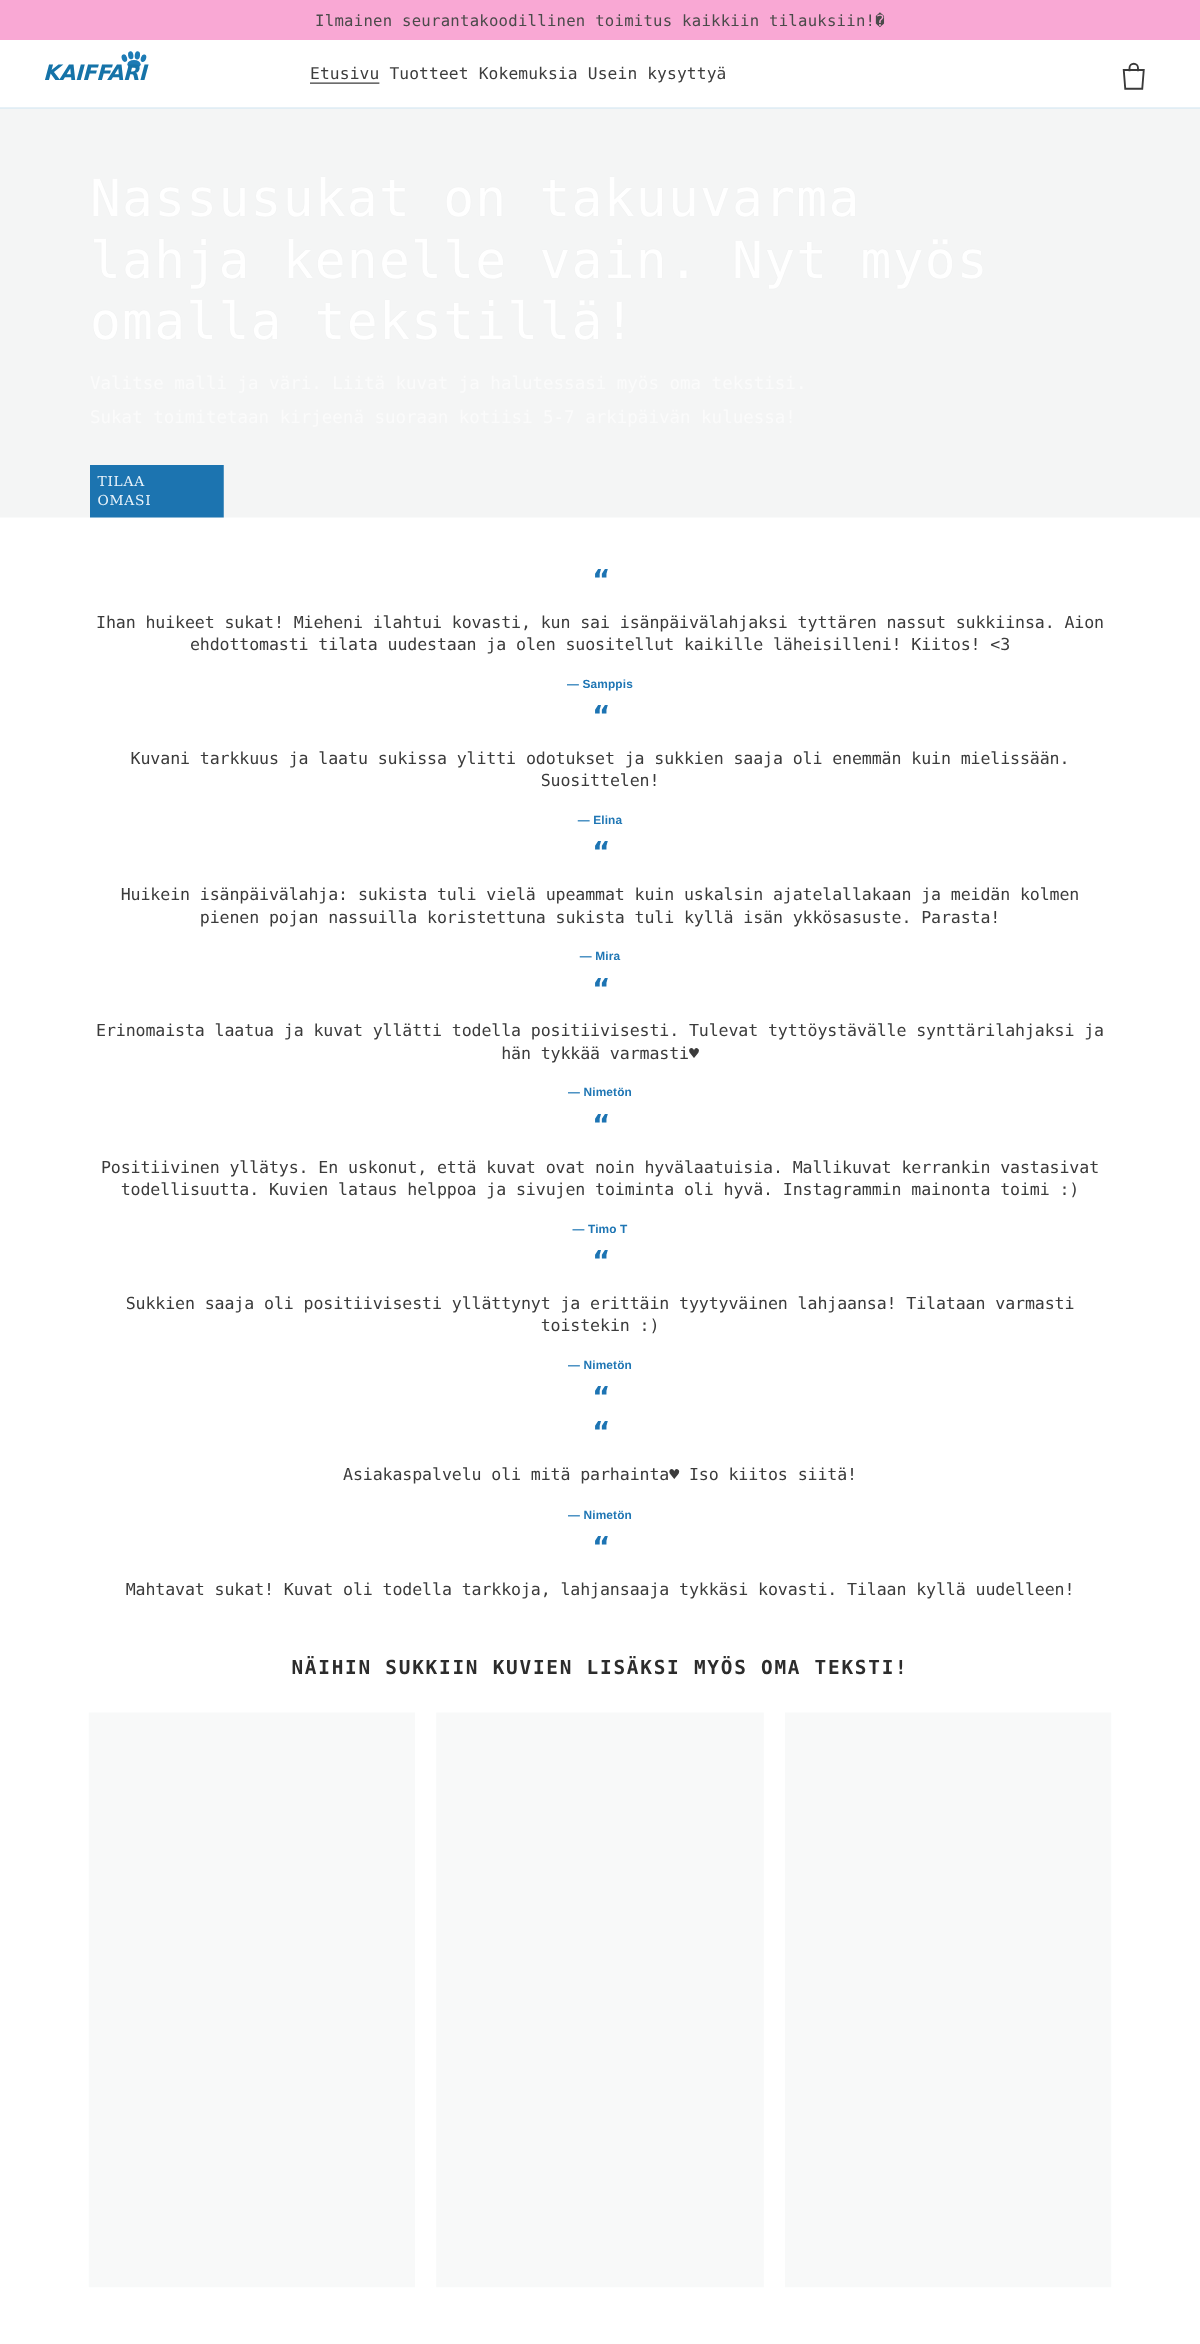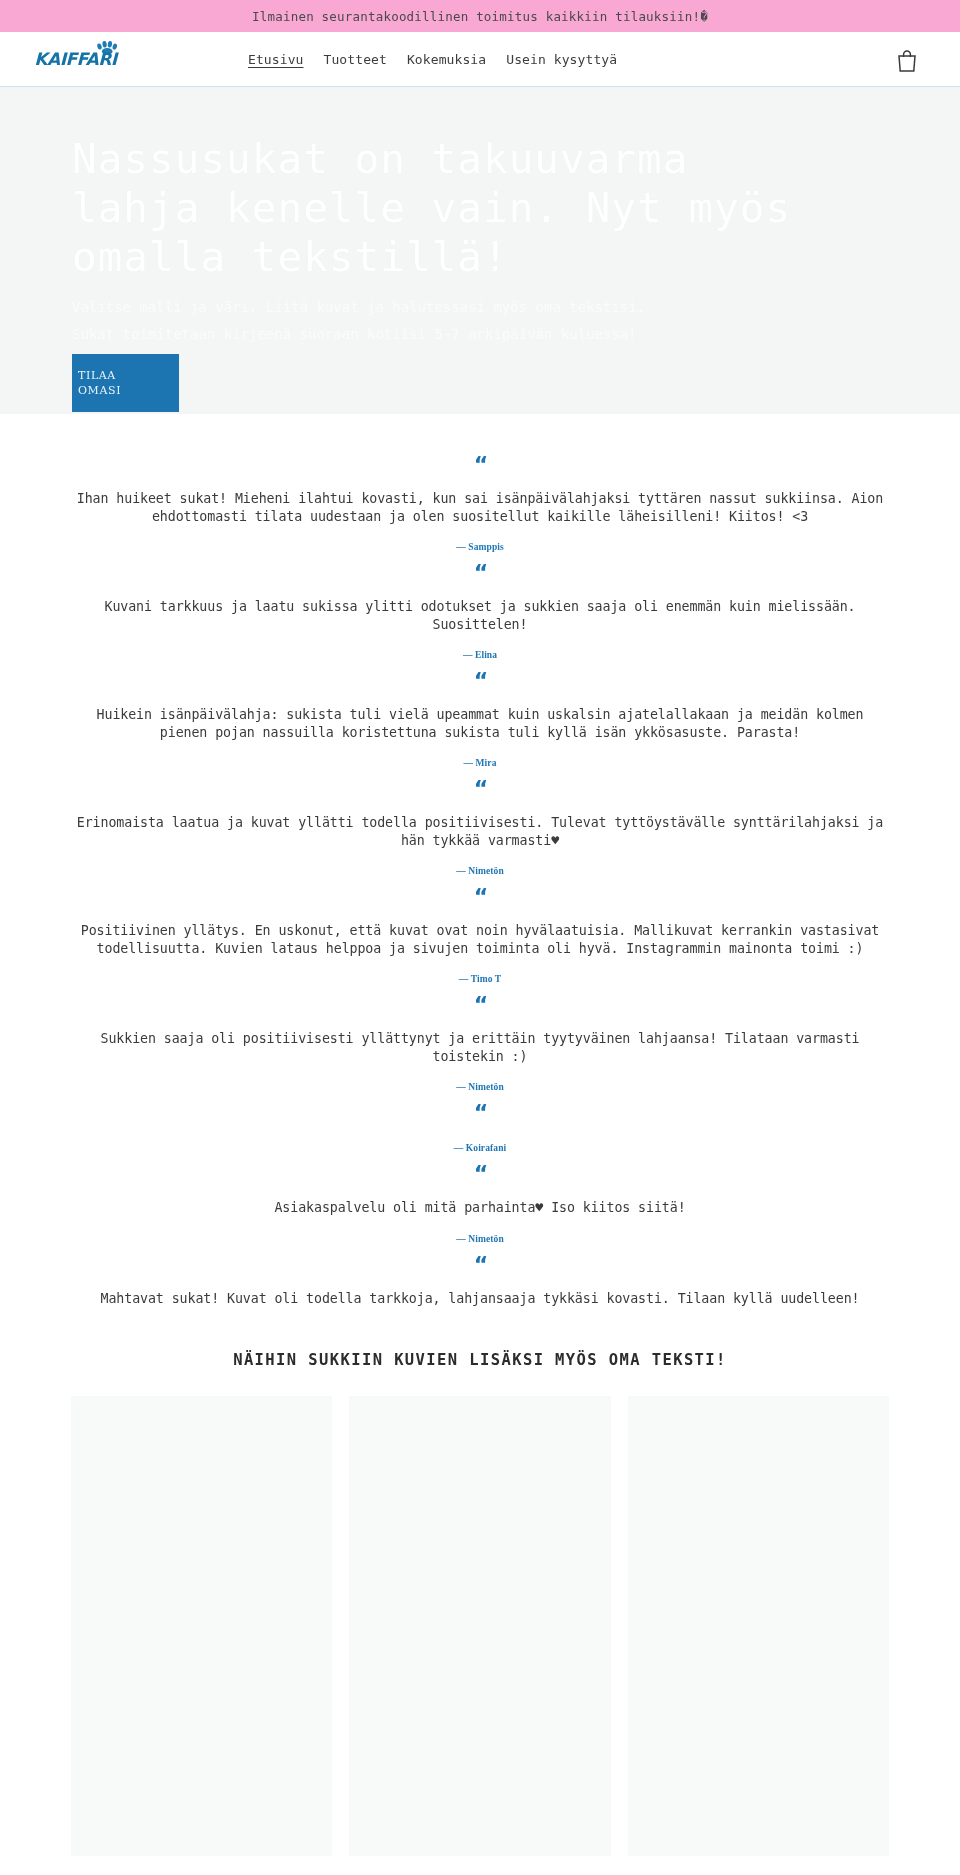--- a/index.html
+++ b/index.html
@@ -55,21 +55,21 @@
     left: 60px;
     top: -9px;
     width: 22px;
     height: 14px;
   }
 
   .nav {
     position: absolute;
     left: 248px;
     display: flex;
-    gap: 20px;
+    gap: 8px;
     align-items: center;
     text-align: right;
   }
   .nav a {
     font-size: 13px;
     color: #3d3d3d;
     text-decoration: none;
     letter-spacing: 0.1px;
   }
   .nav a.active {
@@ -103,23 +103,23 @@
     text-shadow: 0 0 1px rgba(0,0,0,0.05);
   }
   .hero-sub {
     margin-top: 12px;
     font-size: 14px;
     line-height: 27px;
     color: #fbfbfb;
     max-width: 600px;
   }
   .hero-btn {
-    margin-top: 6px;
+    margin-top: 24px;
     width: 107px;
-    height: 58px;
+    height: 42px;
     background: #1c74b0;
     color: #eaf4fb;
     border: none;
     font-family: "DejaVu Serif", "Liberation Serif", serif;
     font-size: 11px;
     letter-spacing: 0.6px;
     line-height: 15px;
     padding: 0 6px;
     cursor: pointer;
     display: flex;
@@ -150,21 +150,21 @@
   }
   .t-body {
     font-size: 13.3px;
     line-height: 17.5px;
     color: #3b3b3b;
     margin-top: 12px;
     letter-spacing: -0.1px;
   }
   .t-author {
     margin-top: 17px;
-    font-family: Liberation Serif, serif;
+    font-family: Liberation Sans, sans-serif;
     font-size: 9.5px;
     font-weight: bold;
     color: #1f76b4;
     letter-spacing: 0.1px;
     margin-bottom: 10px;
   }
 
   
   .feature-heading {
     text-align: center;
@@ -257,21 +257,20 @@
     <div class="t-body">Positiivinen yllätys. En uskonut, että kuvat ovat noin hyvälaatuisia. Mallikuvat kerrankin vastasivat todellisuutta. Kuvien lataus helppoa ja sivujen toiminta oli hyvä. Instagrammin mainonta toimi :)</div>
     <div class="t-author">— Timo T</div>
   </div>
   <div class="testimonial">
     <div class="quote-mark">“</div>
     <div class="t-body">Sukkien saaja oli positiivisesti yllättynyt ja erittäin tyytyväinen lahjaansa! Tilataan varmasti toistekin :)</div>
     <div class="t-author">— Nimetön</div>
   </div>
   <div class="testimonial">
     <div class="quote-mark">“</div>
-    <div class="t-author">— Koirafani</div>
   </div>
   <div class="testimonial">
     <div class="quote-mark">“</div>
     <div class="t-body">Asiakaspalvelu oli mitä parhainta♥ Iso kiitos siitä!</div>
     <div class="t-author">— Nimetön</div>
   </div>
   <div class="testimonial">
     <div class="quote-mark">“</div>
     <div class="t-body">Mahtavat sukat! Kuvat oli todella tarkkoja, lahjansaaja tykkäsi kovasti. Tilaan kyllä uudelleen!</div>
   </div>

